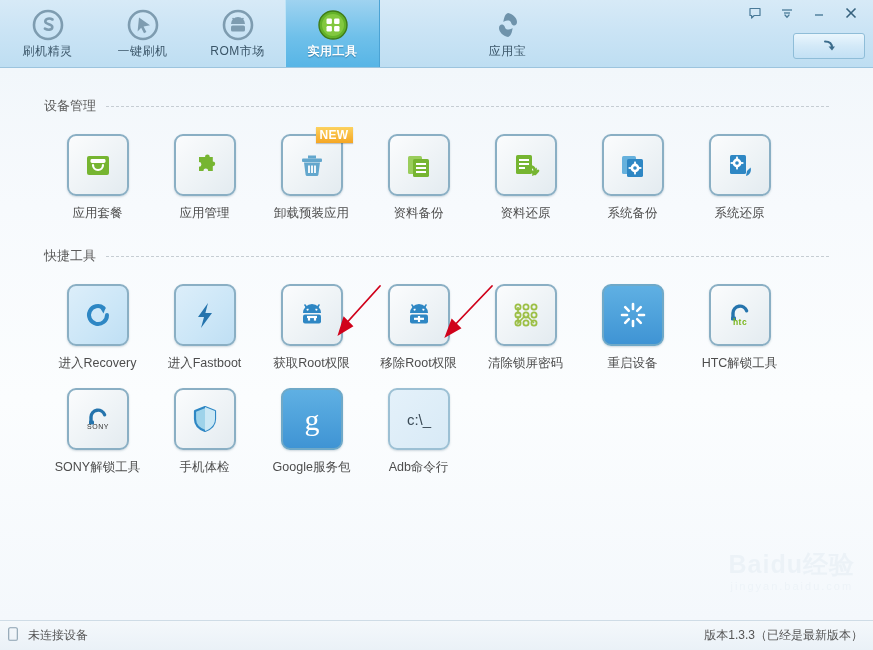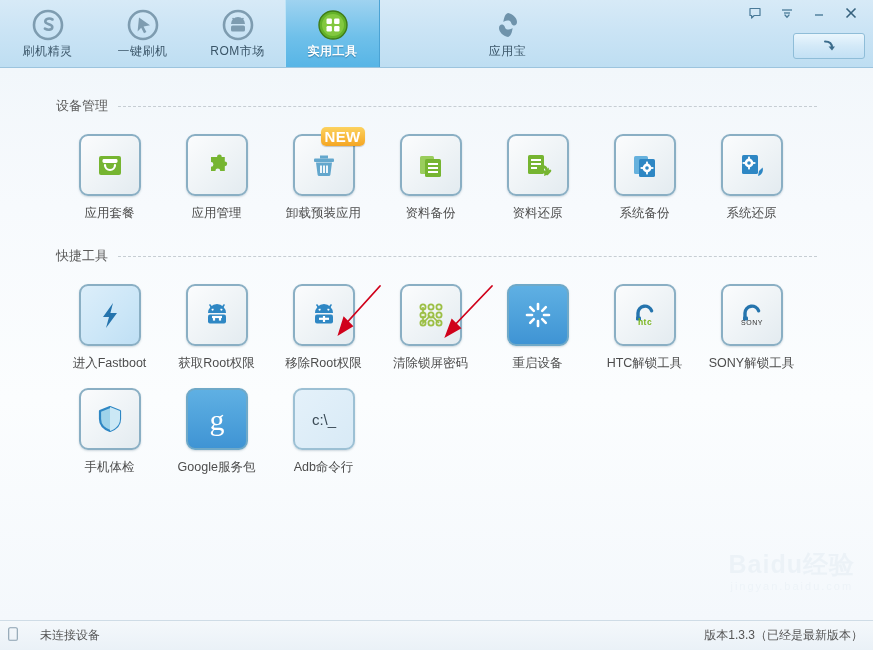--- a/index.html
+++ b/index.html
@@ -57,21 +57,21 @@
     background: linear-gradient(to bottom,#eaf6fd 0%, #d3e9f8 50%, #c2e0f4 100%);
     display: flex; align-items: center; justify-content: center;
     cursor: pointer;
   }
 
   
   .content {
     flex: 1 1 auto;
     position: relative;
     background: linear-gradient(to bottom, #f2f7fb 0%, #f7fafd 25%, #fbfdfe 60%, #f4f8fc 100%);
-    padding: 0 56px;
+    padding: 0 44px;
     overflow: hidden;
   }
   .section { margin-top: 0; }
   .section-head {
     display: flex; align-items: center;
     gap: 10px;
     height: 24px;
   }
   .section-title {
     font-size: 13px; color: #5a5a5a;
@@ -118,23 +118,23 @@
   .cell-label {
     margin-top: 9px;
     font-size: 12.5px;
     color: #4d4d4d;
     white-space: nowrap;
   }
   .badge {
     position: absolute; top: -9px; right: -12px;
     background: linear-gradient(to bottom,#fcd25f 0%, #f5a623 100%);
     color: #fff;
-    font-size: 15px; font-weight: bold;
+    font-size: 12px; font-weight: bold;
     padding: 1px 4px 1px 4px;
-    border-radius: 5px;
+    border-radius: 0;
     letter-spacing: .3px;
     box-shadow: 0 1px 1px rgba(0,0,0,.2);
   }
 
   
   .annot { position: absolute; left: 0; top: 0; width: 873px; height: 100%; pointer-events: none; }
 
   
   .watermark {
     position: absolute;
@@ -159,21 +159,21 @@
   
   .statusbar {
     flex: 0 0 30px;
     height: 30px;
     border-top: 1px solid #cfdce6;
     background: linear-gradient(to bottom,#f4f8fb 0%,#eaf1f7 100%);
     display: flex; align-items: center; justify-content: space-between;
     padding: 0 10px 0 8px;
     position: relative;
   }
-  .status-left { display: flex; align-items: center; gap: 22px; }
+  .status-left { display: flex; align-items: center; gap: 10px; }
   .status-text { font-size: 12px; color: #555; }
   .status-right { font-size: 12px; color: #555; }
 </style>
 </head>
 <body>
 
 <div id="app">
 
   <div class="titlebar">
 
@@ -380,20 +380,29 @@
       </div>
     </div>
 
     <div class="section" style="margin-top:22px;">
       <div class="section-head">
         <span class="section-title">快捷工具</span>
         <span class="section-rule"></span>
       </div>
       <div class="grid">
 
+        <div class="cell">
+          <div class="tile lightblue">
+            <svg width="36" height="36" viewBox="0 0 36 36">
+              <path d="M27 18a9 9 0 1 1-3.4-7" fill="none" stroke="#2e87c4" stroke-width="4" stroke-linecap="round"></path>
+              <path d="M18.5 8.5 L25.5 11 L23.5 16.5 Z" fill="#2e87c4"></path>
+            </svg>
+          </div>
+          <span class="cell-label">进入Recovery</span>
+        </div>
 
         <div class="cell">
           <div class="tile lightblue">
             <svg width="36" height="36" viewBox="0 0 36 36">
               <path d="M21 6 L11 20 h6 l-3 11 11-15h-6.6z" fill="#2574ad"></path>
             </svg>
           </div>
           <span class="cell-label">进入Fastboot</span>
         </div>
 

